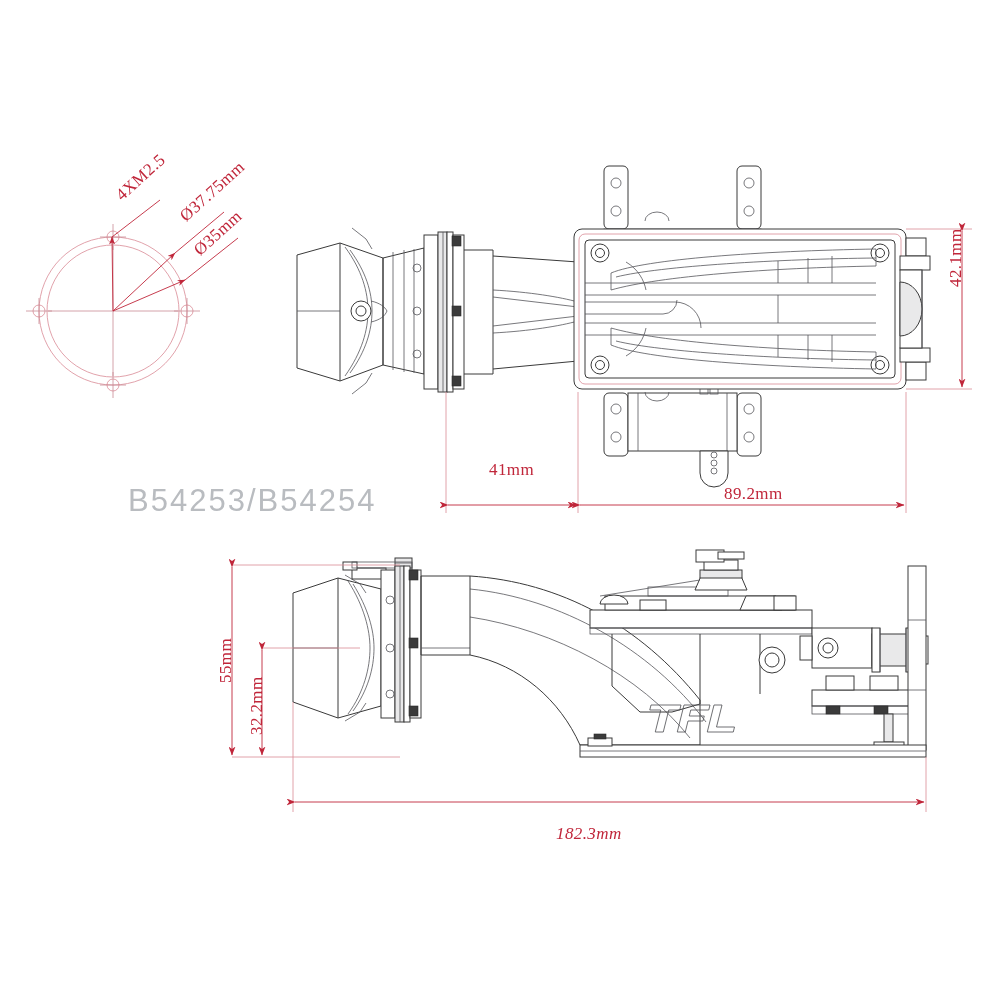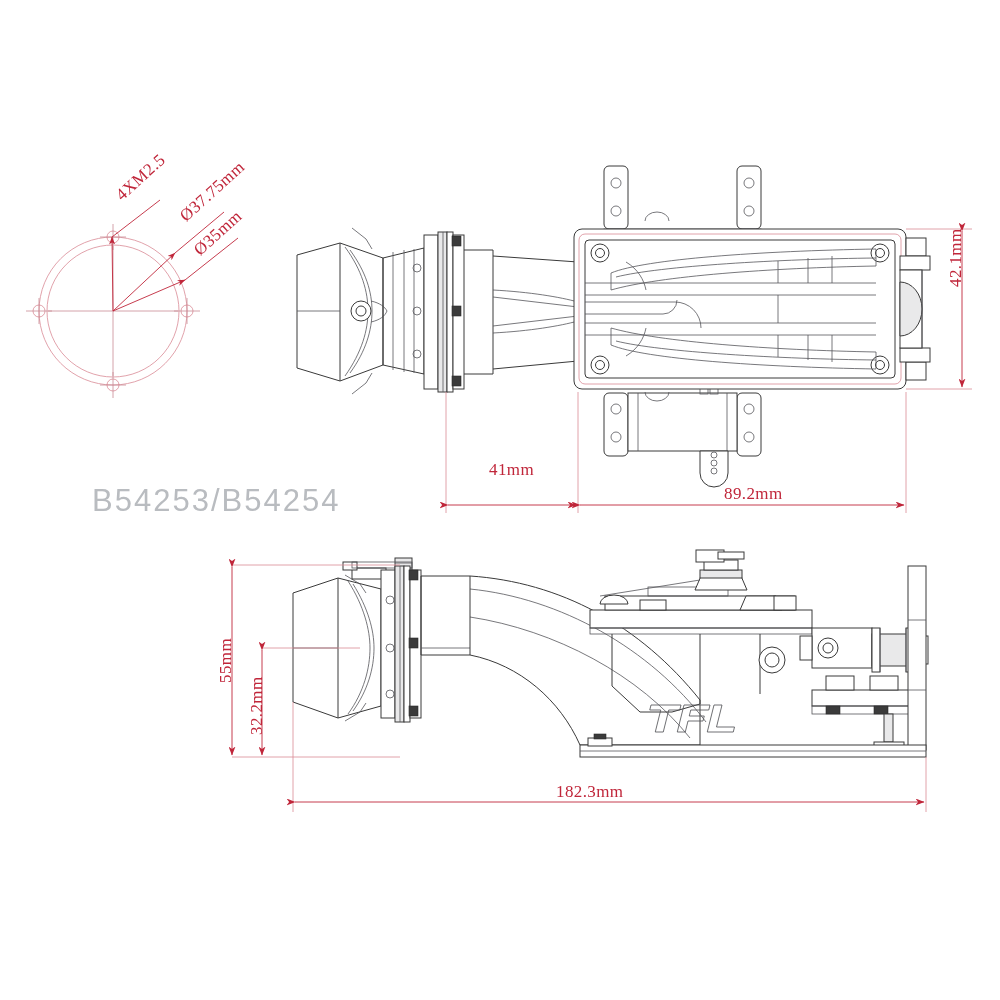--- a/index.html
+++ b/index.html
@@ -4,21 +4,21 @@
 <title>Technical Drawing</title>
 <style>
   html,body{margin:0;padding:0;background:#fff;}
   body{width:1000px;height:1000px;overflow:hidden;
        font-family:"Liberation Serif",serif;}
   #sheet{position:relative;width:1000px;height:1000px;background:#ffffff;}
   svg{display:block;}
   .lbl{position:absolute;white-space:nowrap;}
   .dim{color:#c0263a;font-family:"Liberation Serif",serif;font-size:17px;letter-spacing:.4px;}
   .partno{color:#b9bcc0;font-family:"Liberation Sans",sans-serif;font-size:31px;
-          letter-spacing:2px;-webkit-text-stroke:0px;}
+          letter-spacing:2px;margin-left:36px;-webkit-text-stroke:0px;}
 </style>
 </head>
 <body>
 
 <div id="sheet">
 
 <svg width="1000" height="1000" viewBox="0 0 1000 1000">
   <defs>
     <style>
       .ln   { fill:none; stroke:#3a3a3a; stroke-width:1; }
@@ -287,15 +287,15 @@
   <div class="lbl dim" style="left:190px;top:245px;transform:rotate(-42deg);transform-origin:left top;">Ø35mm</div>
 
   <div class="lbl partno" style="left:92px;top:483px;">B54253/B54254</div>
 
   <div class="lbl dim" style="left:489px;top:460px;">41mm</div>
   <div class="lbl dim" style="left:724px;top:484px;">89.2mm</div>
   <div class="lbl dim" style="left:946px;top:287px;transform:rotate(-90deg);transform-origin:left top;">42.1mm</div>
 
   <div class="lbl dim" style="left:216px;top:683px;transform:rotate(-90deg);transform-origin:left top;">55mm</div>
   <div class="lbl dim" style="left:247px;top:735px;transform:rotate(-90deg);transform-origin:left top;">32.2mm</div>
-  <div class="lbl dim" style="left:556px;top:782px;">182.3mm</div>
+  <div class="lbl dim" style="left:556px;top:824px;font-style:italic;">182.3mm</div>
 
 </div>
 
 </body></html>

